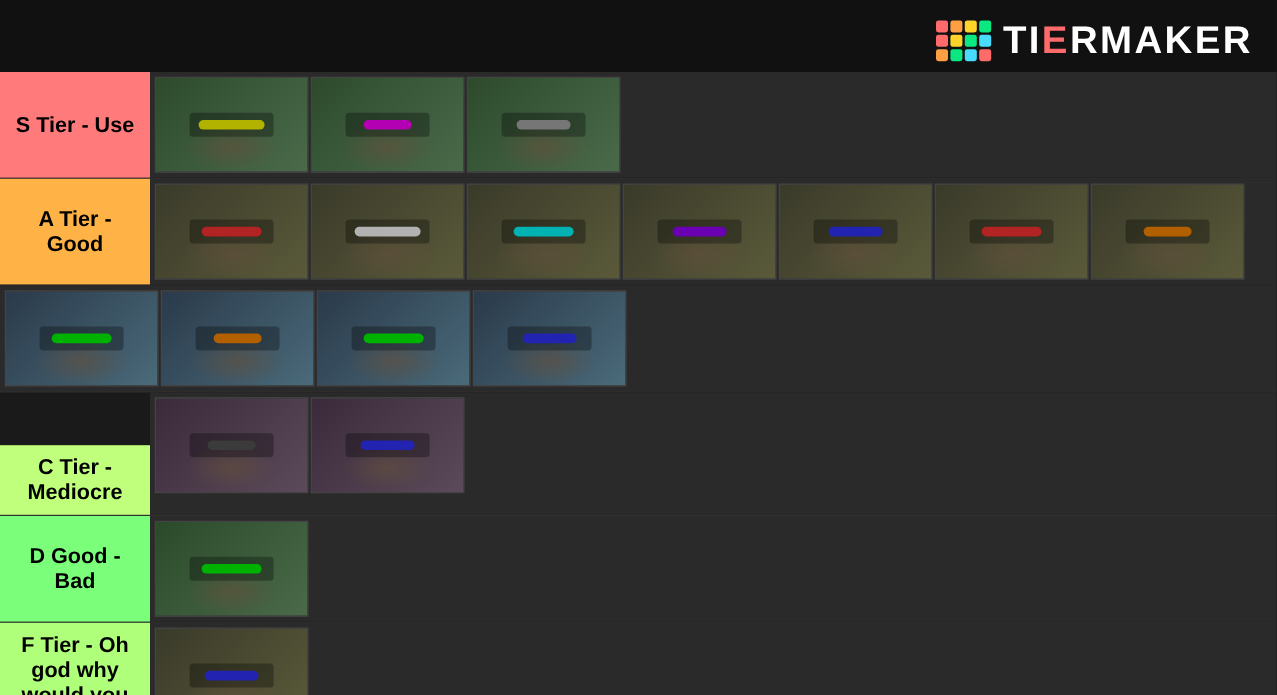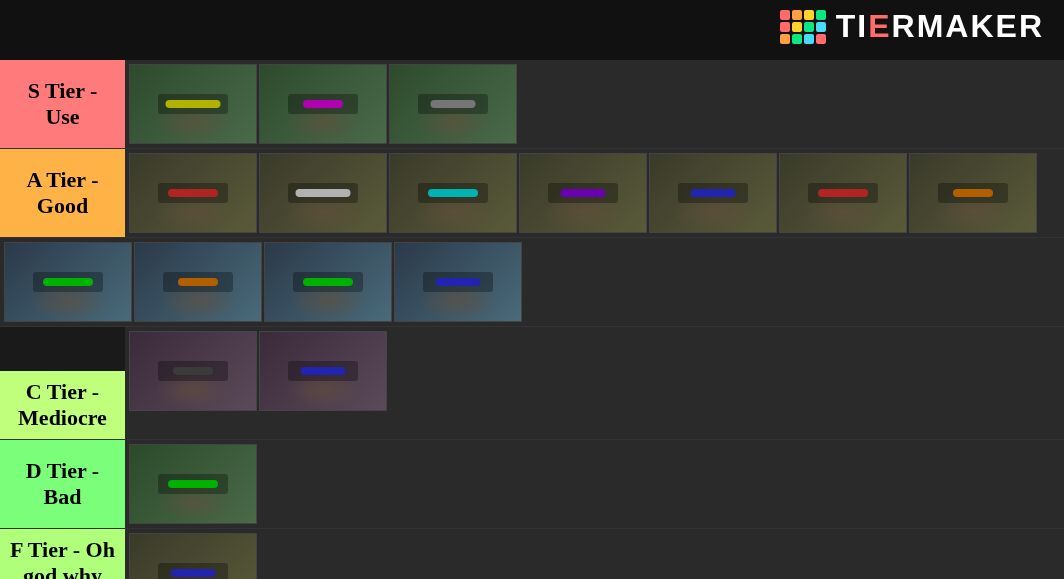--- a/index.html
+++ b/index.html
@@ -7,21 +7,21 @@
       background: #1a1a1a;
       font-family: Arial, sans-serif;
       width: 1064px;
       min-height: 579px;
       overflow: hidden;
     }
 
     .header {
       background: #111;
       display: flex;
-      align-items: flex-start;
+      align-items: flex-end;
       justify-content: flex-end;
       padding: 8px 20px;
       height: 60px;
     }
 
     .logo-container {
       display: flex;
       align-items: center;
       gap: 10px;
     }
@@ -55,26 +55,25 @@
       min-height: 85px;
     }
 
     .tier-label {
       min-width: 125px;
       width: 125px;
       display: flex;
       align-items: center;
       justify-content: center;
       text-align: center;
-      font-size: 22px;
+      font-size: 18px;
       font-weight: bold;
       color: #000;
       padding: 8px;
       flex-shrink: 0;
-      font-family: Liberation Serif, serif;
     }
 
     .tier-content {
       display: flex;
       flex-wrap: wrap;
       align-items: flex-start;
       flex: 1;
       background: #2a2a2a;
       padding: 4px;
       gap: 2px;
@@ -293,21 +292,21 @@
       <div class="tier-item c-item">
         <div class="weapon-img">
           <div class="gun-highlight blue-gun"></div>
         </div>
       </div>
     </div>
   </div>
 
   <div class="tier-row">
     <div class="tier-label d-tier">
-      <span>D Tier - Bad</span>
+      <span>D Good - Bad</span>
     </div>
     <div class="tier-content">
       <div class="tier-item d-item">
         <div class="weapon-img">
           <div class="gun-highlight green-gun"></div>
         </div>
       </div>
     </div>
   </div>
 

